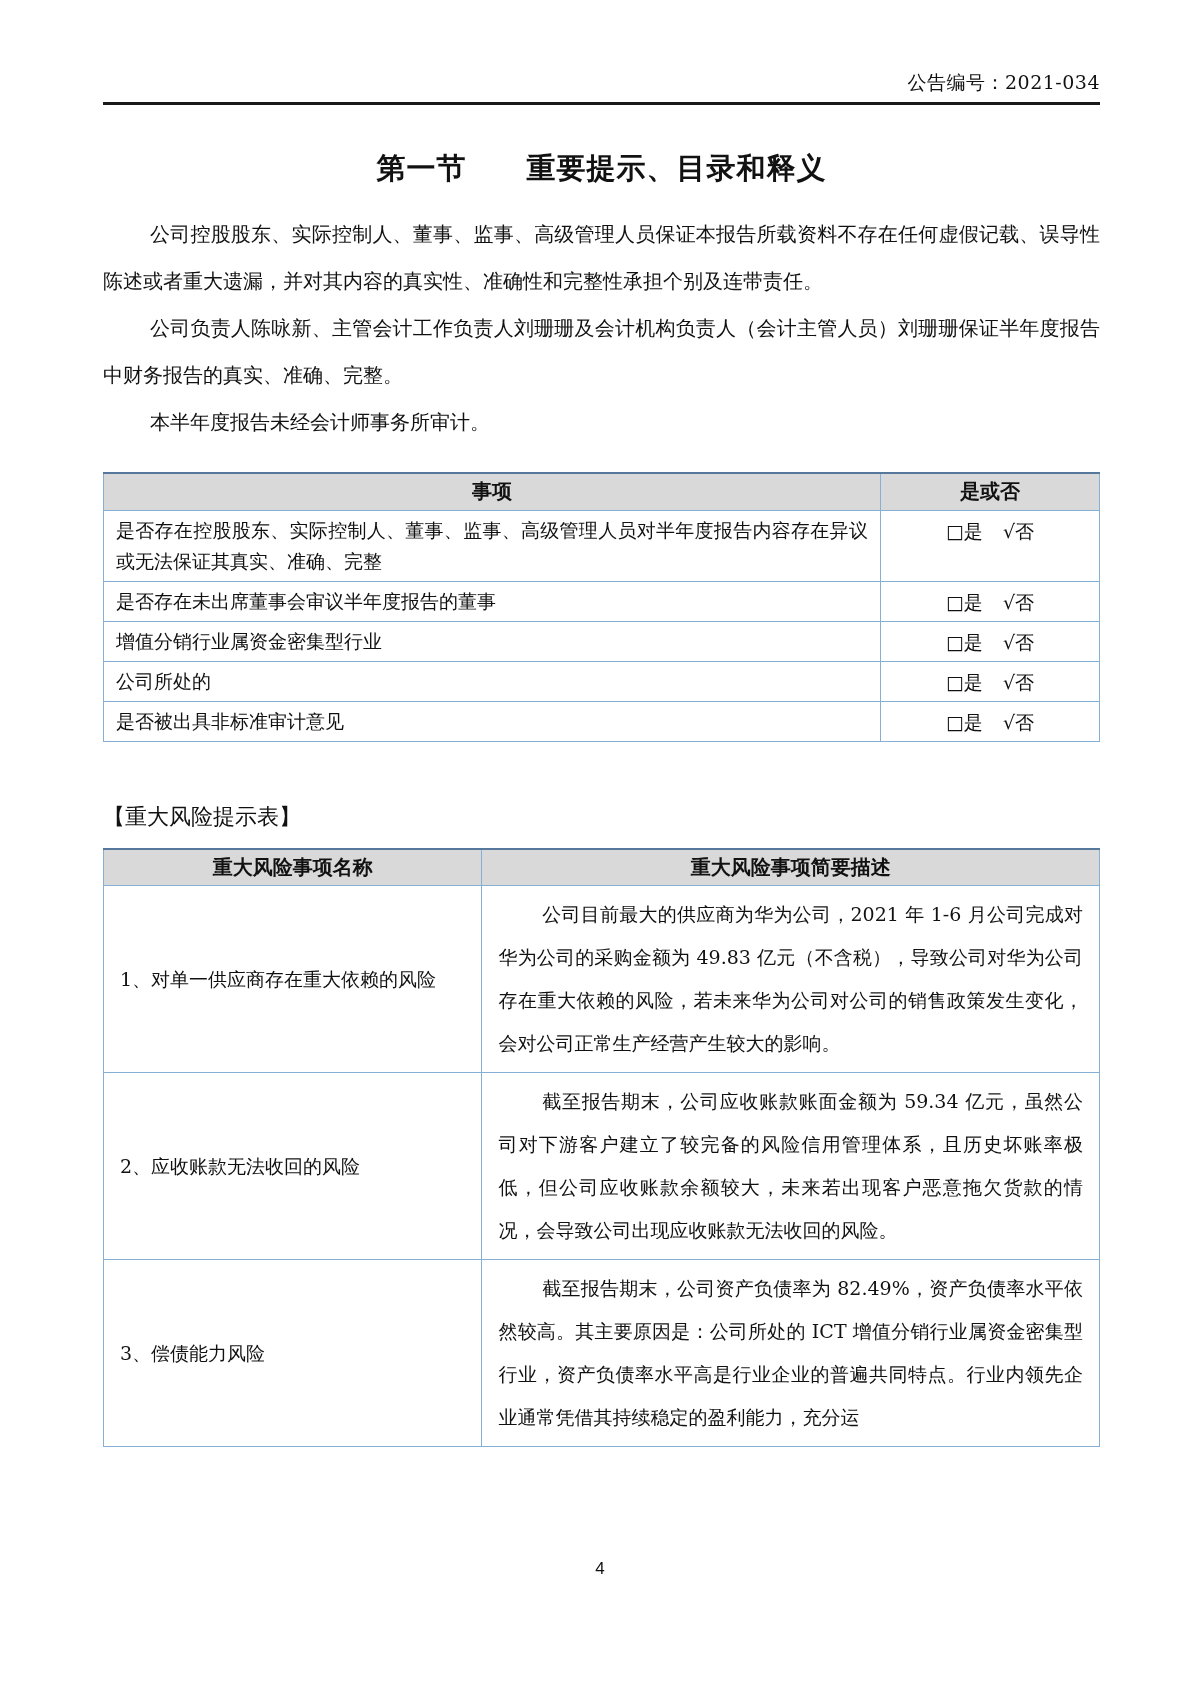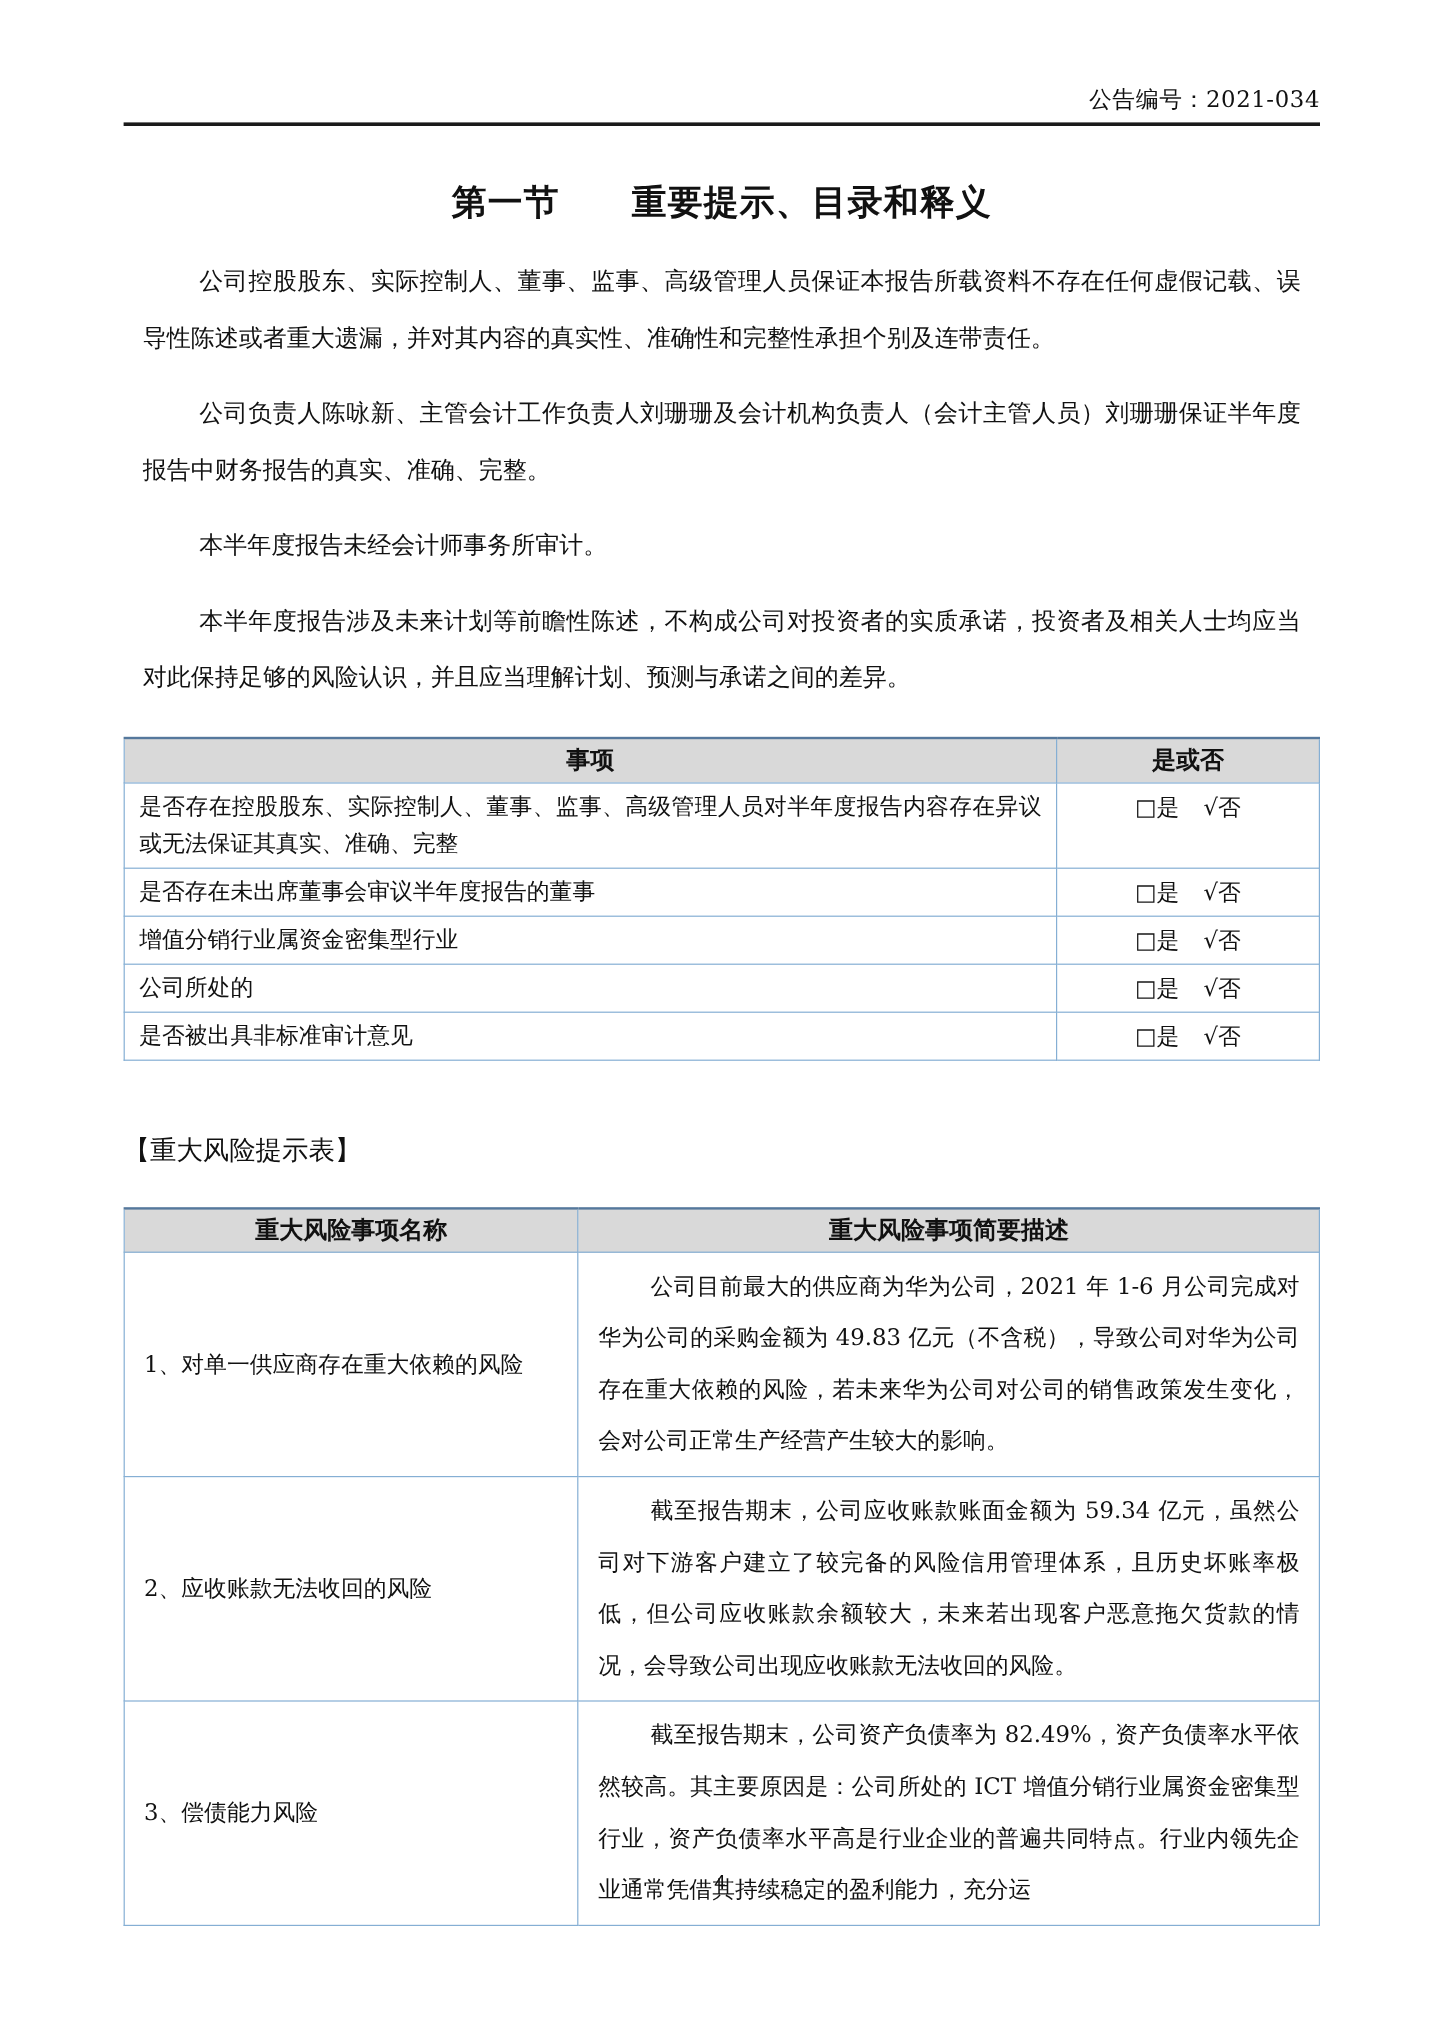--- a/index.html
+++ b/index.html
@@ -44,21 +44,21 @@
     letter-spacing: 1px;
   }
 
   
   .paragraphs {
     margin-top: 22px;
     font-size: 20px;
     line-height: 47px;
     text-align: justify;
   }
-  .paragraphs p { text-indent: 2.35em; margin: 16px; }
+  .paragraphs p { text-indent: 2.35em; margin: 0; }
 
   
   table {
     width: 100%;
     border-collapse: collapse;
     font-size: 19px;
     table-layout: fixed;
   }
   th, td { border: 1px solid #85afd4; }
   thead th {
@@ -86,21 +86,21 @@
   }
   .matters-table .ans .no { margin-left: 14px; }
 
   
   .risk-heading {
     margin-top: 60px;
     font-size: 22px;
     font-weight: normal;
     font-family: "Liberation Sans", "DejaVu Sans", sans-serif;
   }
-  .risk-table { margin-top: 32px; border-radius: 26px; }
+  .risk-table { margin-top: 16px; border-radius: 26px; }
   .risk-table td.name {
     vertical-align: middle;
     padding: 8px 10px 8px 16px;
     line-height: 30px;
   }
   .risk-table td.desc {
     padding: 7px 16px;
     line-height: 43px;
     text-align: justify;
     text-indent: 2.3em;
@@ -124,21 +124,20 @@
 
     <div class="doc-number">公告编号：2021-034</div>
     <div class="header-rule"></div>
 
     <h1 class="section-title">第一节　　重要提示、目录和释义</h1>
 
     <div class="paragraphs">
       <p>公司控股股东、实际控制人、董事、监事、高级管理人员保证本报告所载资料不存在任何虚假记载、误导性陈述或者重大遗漏，并对其内容的真实性、准确性和完整性承担个别及连带责任。</p>
       <p>公司负责人陈咏新、主管会计工作负责人刘珊珊及会计机构负责人（会计主管人员）刘珊珊保证半年度报告中财务报告的真实、准确、完整。</p>
       <p>本半年度报告未经会计师事务所审计。</p>
-      <p>本半年度报告涉及未来计划等前瞻性陈述，不构成公司对投资者的实质承诺，投资者及相关人士均应当对此保持足够的风险认识，并且应当理解计划、预测与承诺之间的差异。</p>
     </div>
 
     <table class="matters-table">
       <colgroup>
           <col style="width:78%">
           <col style="width:22%">
         </colgroup>
       <thead>
         <tr>
           <th>事项</th>

